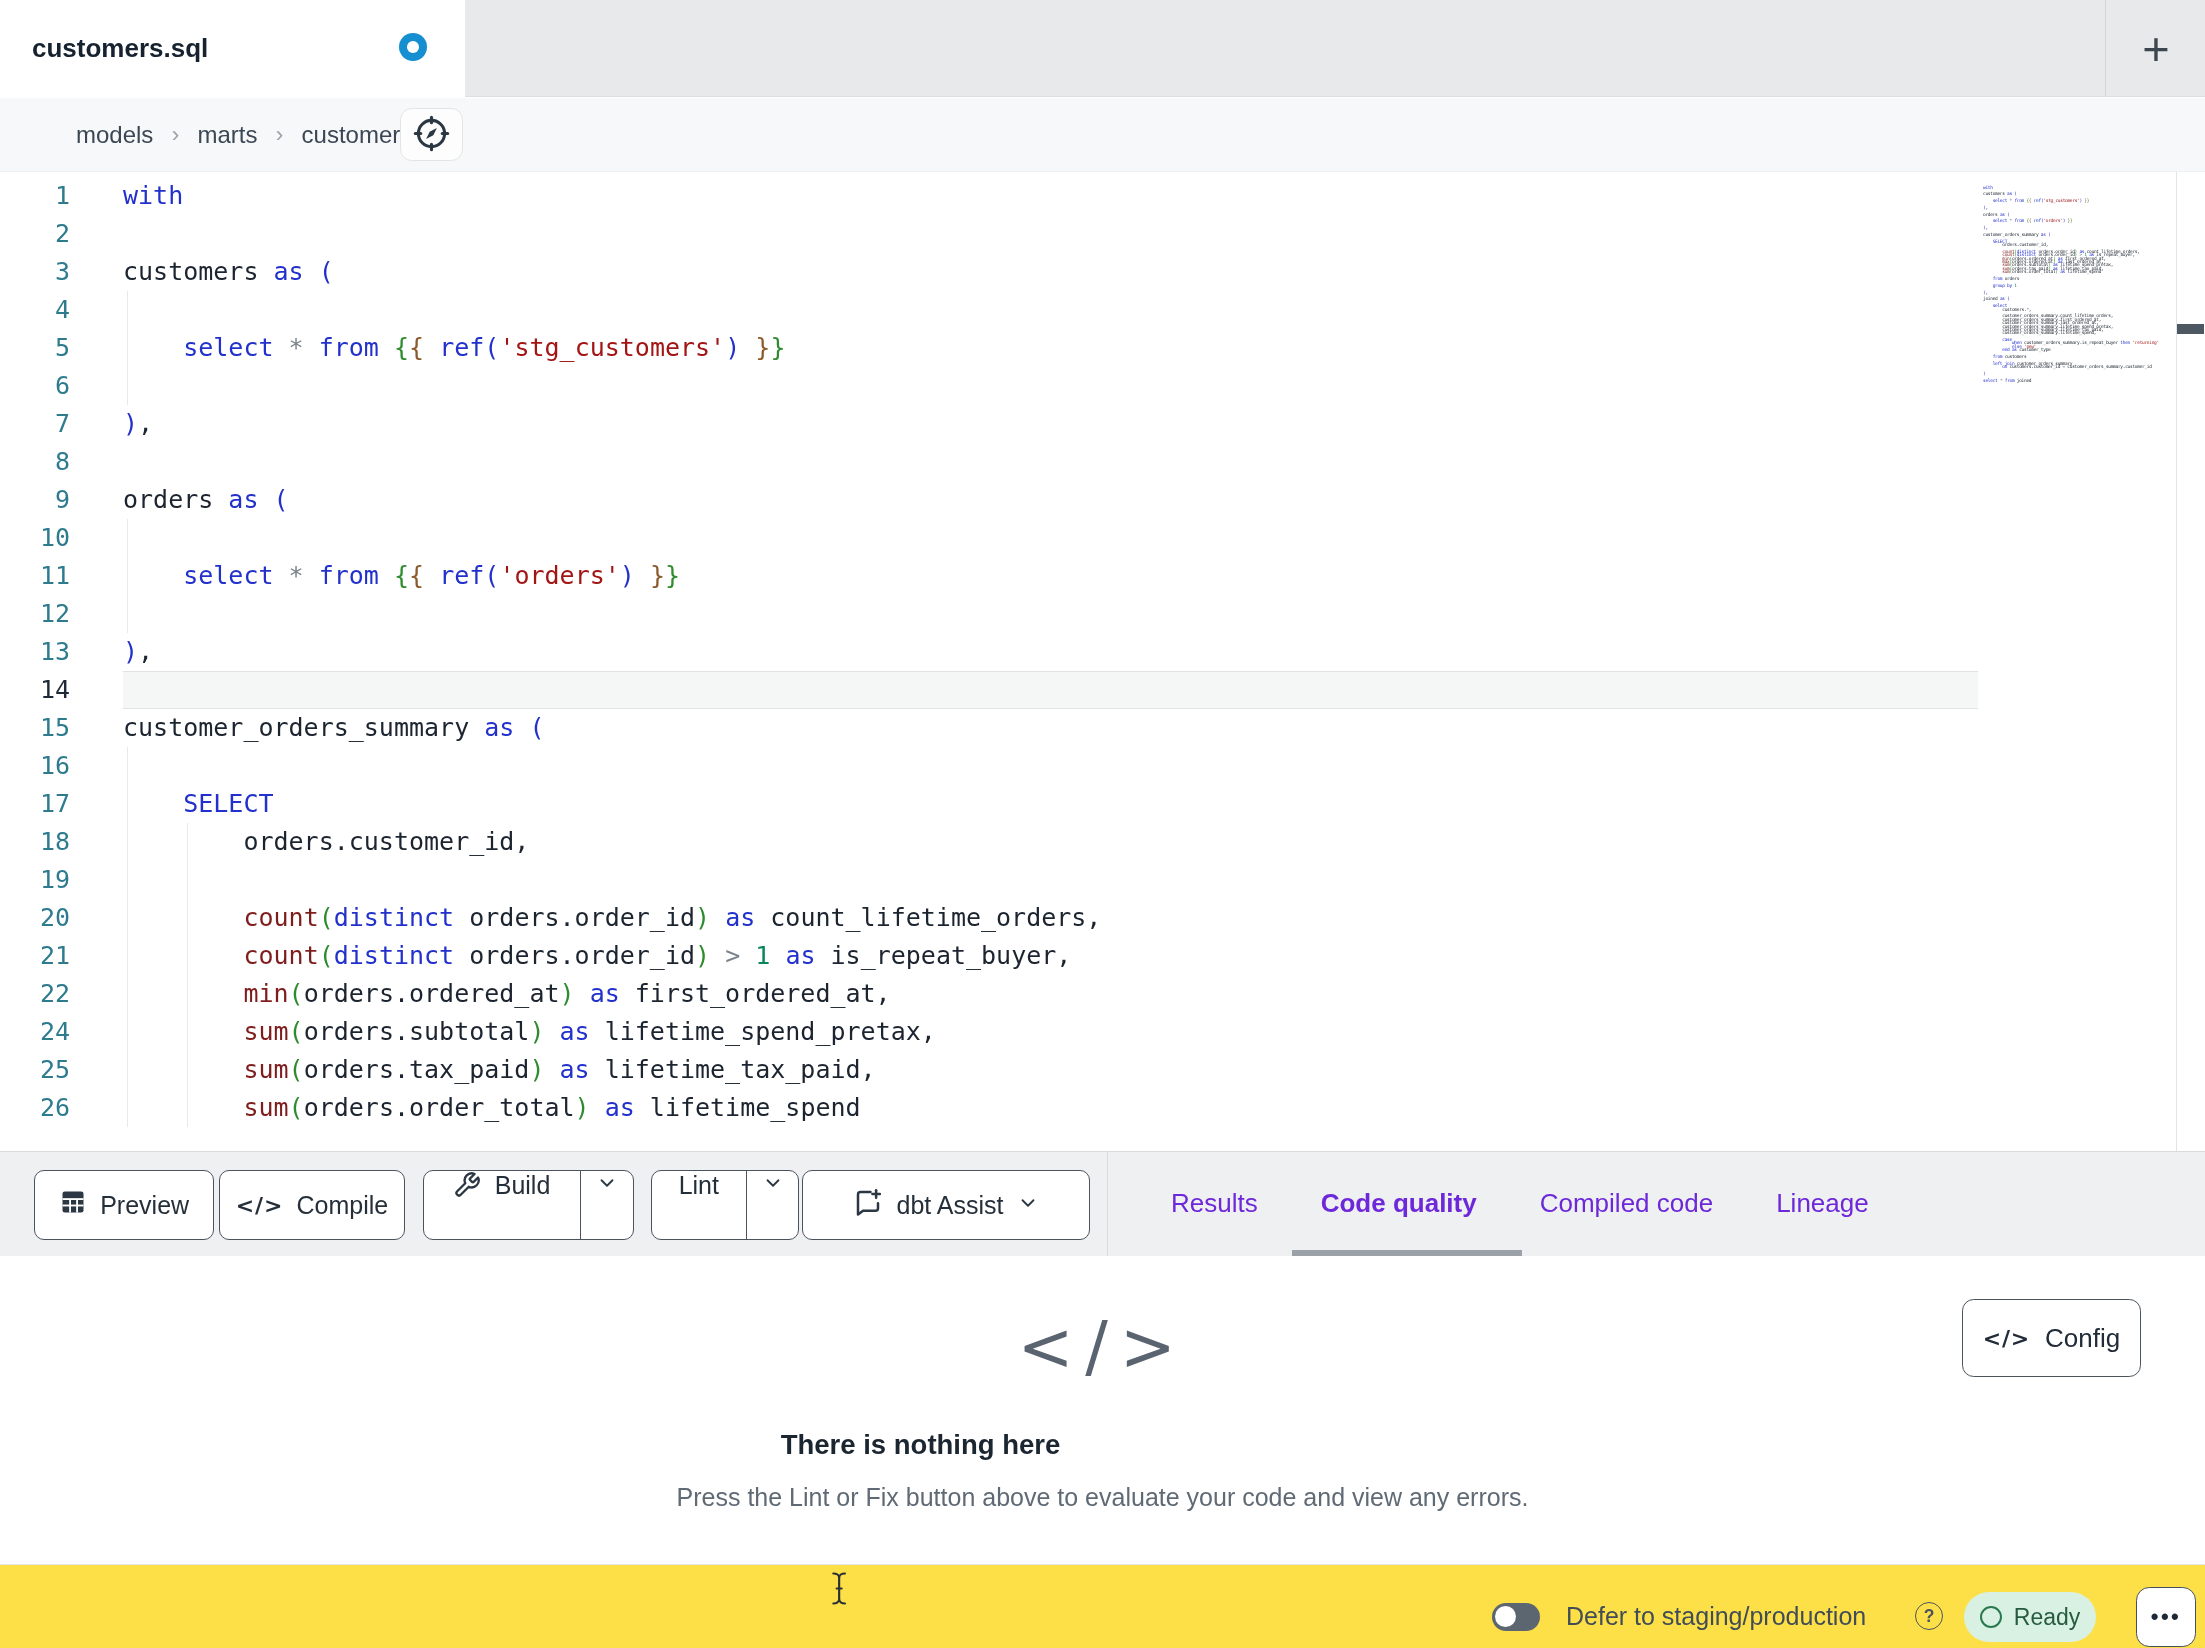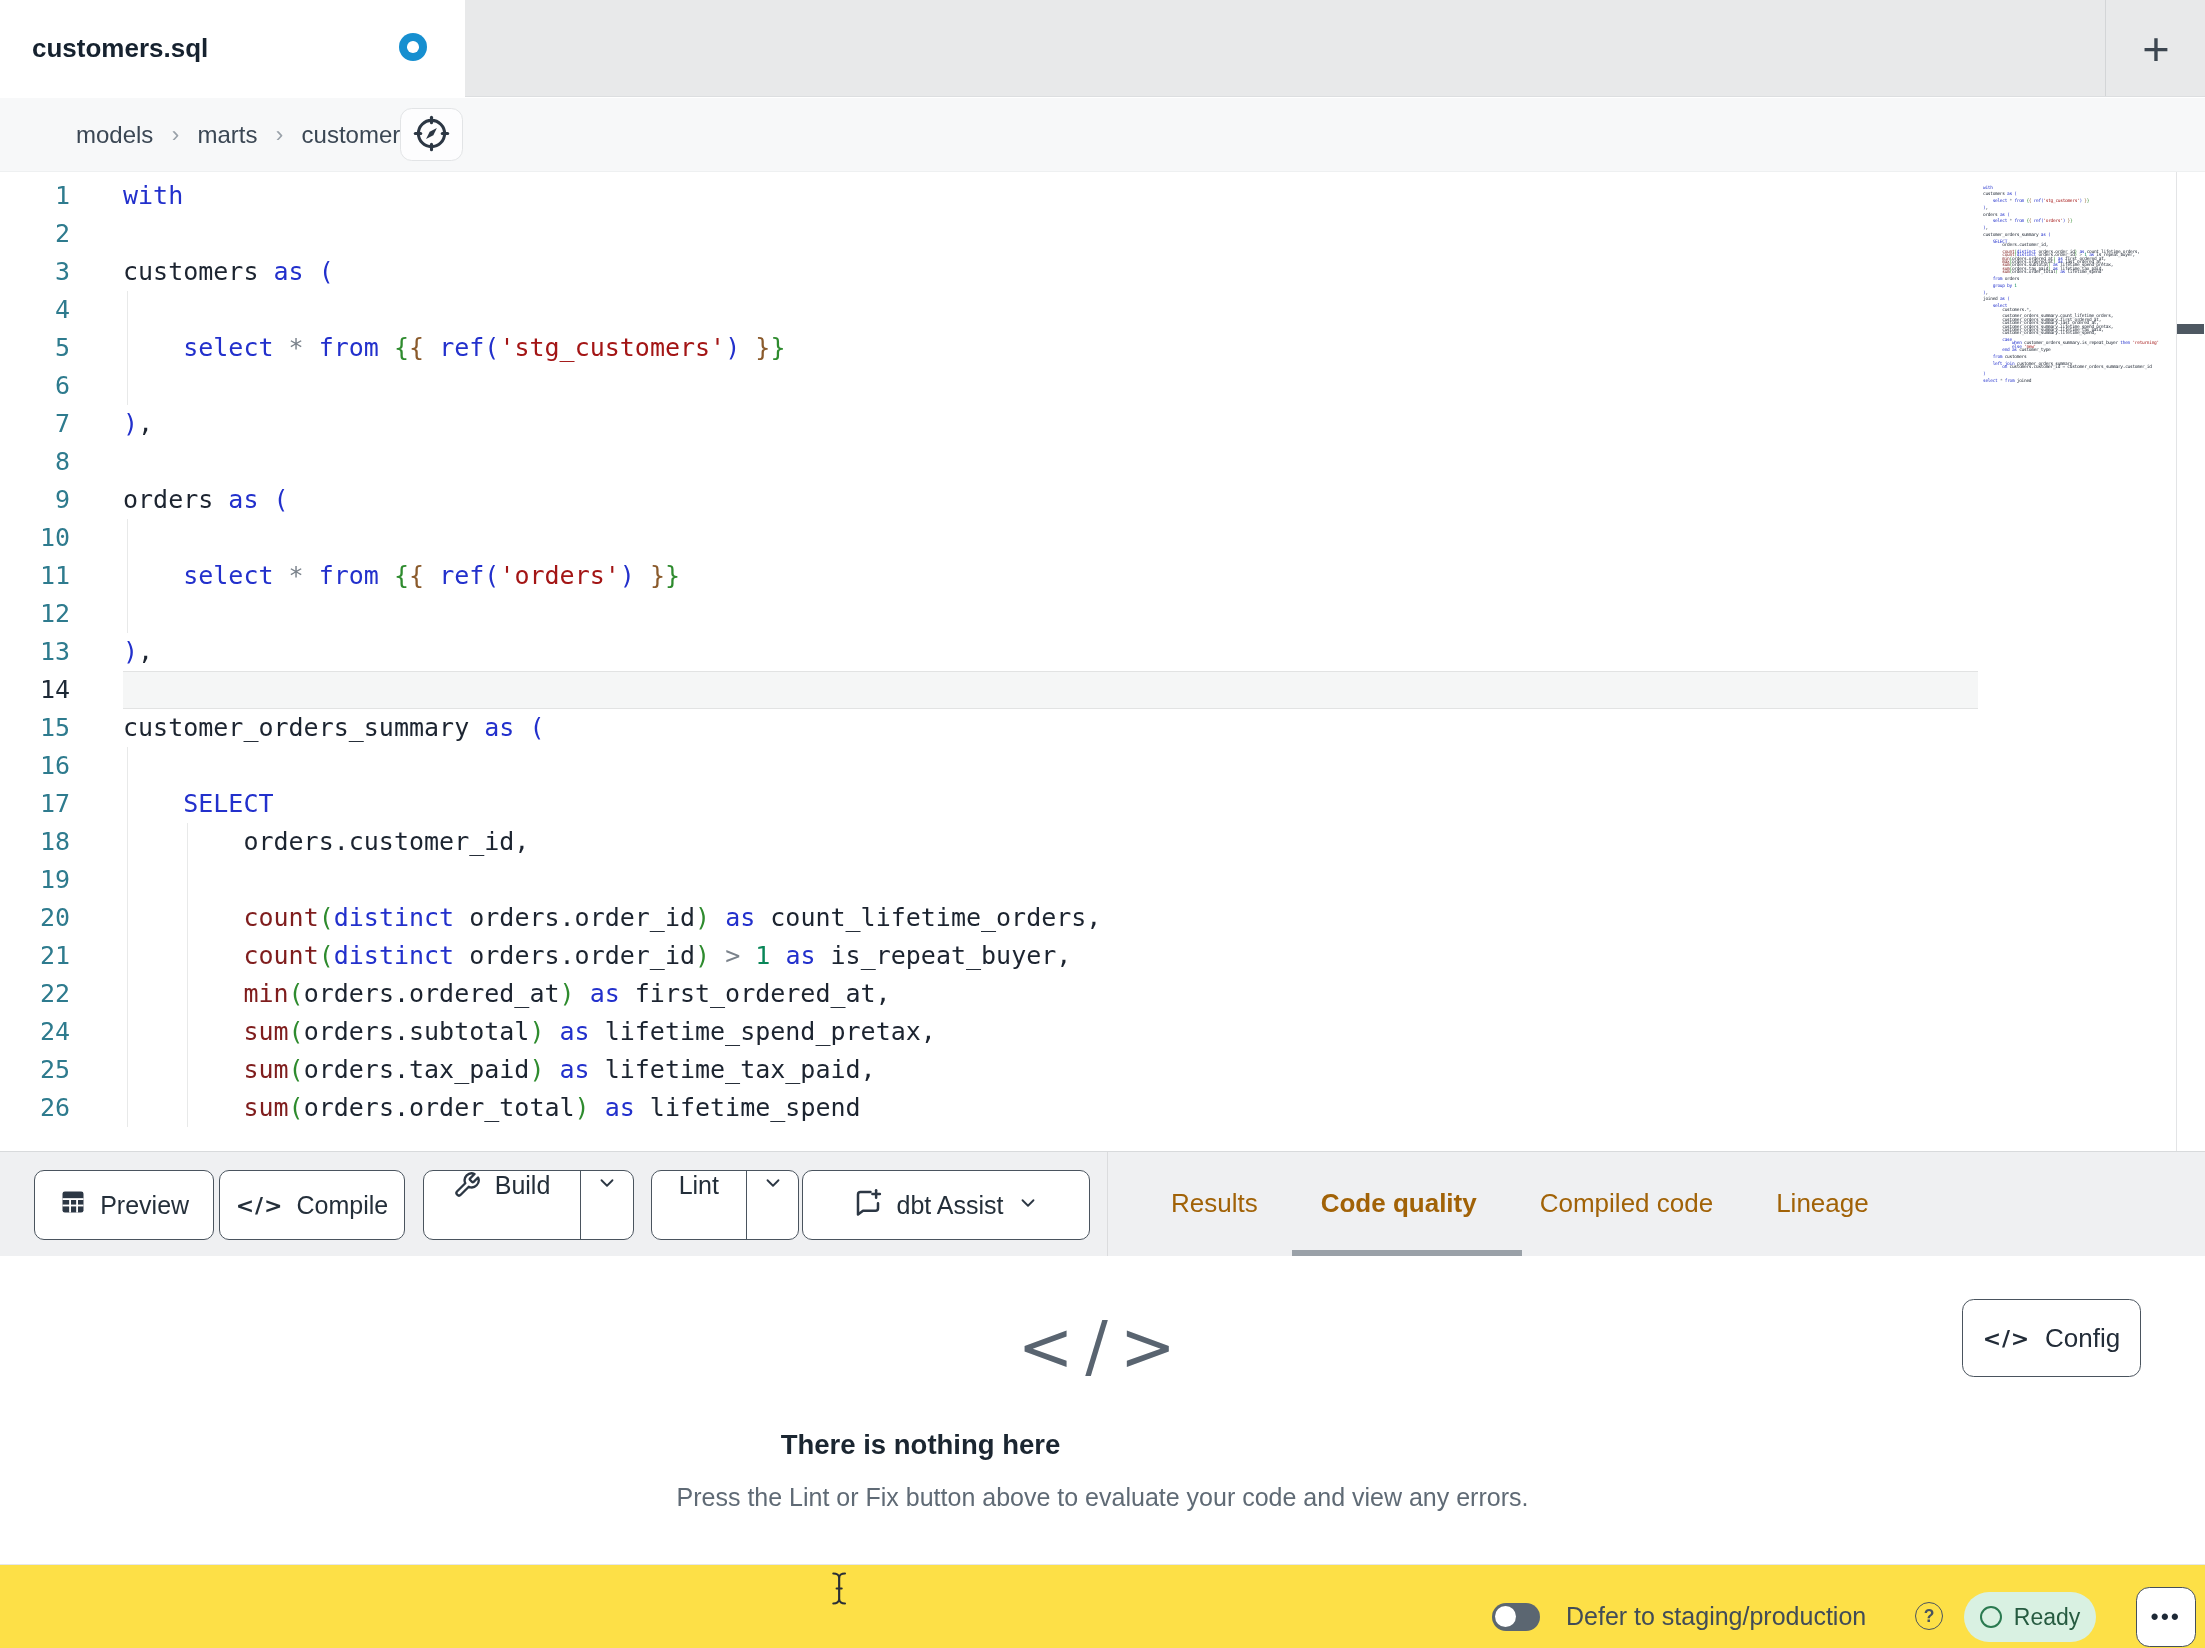--- a/index.html
+++ b/index.html
@@ -63,21 +63,21 @@
   
   .band { position:absolute; left:0; top:1151px; width:2205px; height:105px;
           background:#eff0f2; border-top:0.8px solid #d8dadc; }
   .btn { position:absolute; top:18.3px; height:70px; background:#fff;
          border:1.7px solid #4a545e; border-radius:10px; display:flex; align-items:center;
          justify-content:center; gap:13.3px; font-size:25px; color:#242f3a; cursor:pointer; }
   .btn .seg { display:flex; justify-content:center; gap:13.3px; height:100%; }
   .btn .segdiv { width:1.7px; height:100%; background:#4a545e; }
   .band-divider { position:absolute; left:1107px; top:0; width:0.8px; height:104px; background:#dbdcde; }
   .outtabs { position:absolute; left:1171px; top:0; height:103px; display:flex;
-             align-items:center; gap:63px; font-size:26px; color:#a16207; }
+             align-items:center; gap:63px; font-size:26px; color:#6d28d9; }
   .outtab { cursor:pointer; }
   .outtab.sel { font-weight:600; }
   .tab-underline { position:absolute; left:1292px; top:98px; width:230px; height:5.8px; background:#9aa1a8; }
 
   
   .panel { position:absolute; left:0; top:1256px; width:2205px; height:308px; background:#fff; }
   .empty-icon { position:absolute; left:0; top:52px; width:2205px; text-align:center;
                 font-size:67px; color:#596470; letter-spacing:11.7px;
                 font-family:"DejaVu Sans",sans-serif; }
   .empty-title { position:absolute; left:0; top:173px; width:1841px; text-align:center;

